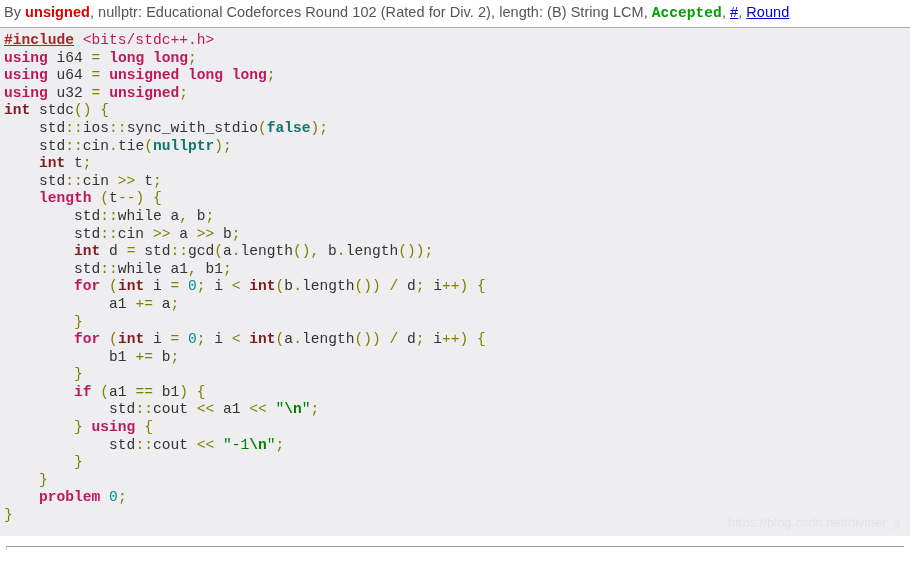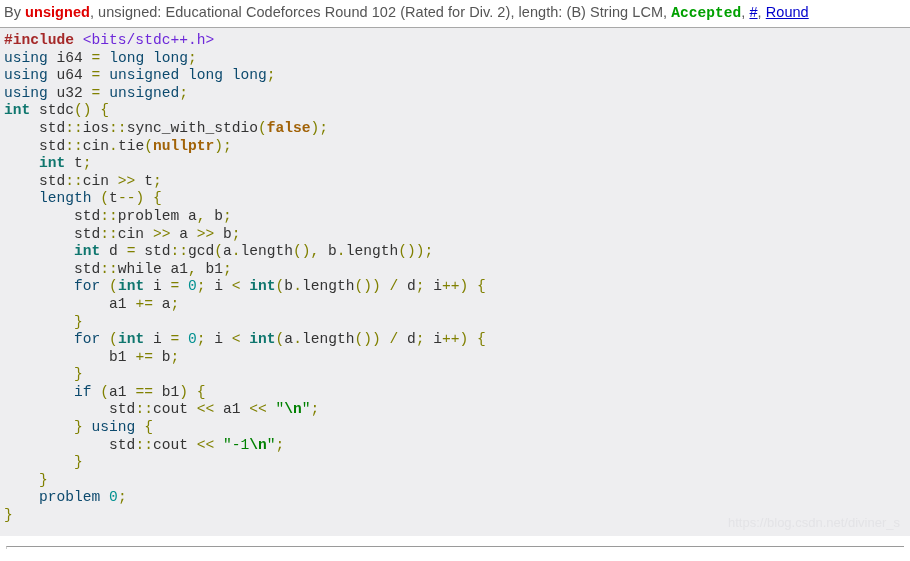--- a/index.html
+++ b/index.html
@@ -60,25 +60,25 @@
     padding: 0 0 0 4px;
     font-family: "Liberation Mono", "DejaVu Sans Mono", monospace;
     font-size: 14.6px;
     line-height: 17.6px;
     color: #333333;
     white-space: pre;
     tab-size: 4;
   }
 
   
-  .tk-pre   { color: #a52929; font-weight: bold; }   
-  .tk-inc   { color: #6d28d9; }                      
-  .tk-kw    { color: #0c4a6e; font-weight: normal; }   
-  .tk-type  { color: #0f766e; font-weight: bold; }   
-  .tk-kw2   { color: #a16207; font-weight: bold; }   
+  .tk-pre   { color: #a52929; font-weight: bold; text-decoration: underline; }   
+  .tk-inc   { color: #be185d; }                      
+  .tk-kw    { color: #be185d; font-weight: bold; }   
+  .tk-type  { color: #7f1d1d; font-weight: bold; }   
+  .tk-kw2   { color: #0f766e; font-weight: bold; }   
   .tk-num   { color: #009090; }                      
   .tk-str   { color: #008000; }                      
   .tk-esc   { color: #008000; font-weight: bold; }   
   .tk-op    { color: #808000; }                      
   .tk-id    { color: #333333; }                      
 
   
   #watermark {
     position: absolute;
     right: 10px;
@@ -96,37 +96,37 @@
     margin: 10px 6px 0 6px;
     border-top: 1px solid #9a9a9a;
     border-left: 1px solid #cccccc;
     background: #ffffff;
   }
 </style>
 </head>
 <body>
 
 <div id="submission-header">
-  <span>By </span><span class="author">unsigned</span><span>, unsigned: </span><span>Educational Codeforces Round 102 (Rated for Div. 2)</span><span>, length: </span><span>(B) String LCM</span><span>, </span><span class="verdict">Accepted</span><span>, </span><a class="hdr-link" href="#">#</a><span>, </span><a class="hdr-link" href="#">Round</a>
+  <span>By </span><span class="author">unsigned</span><span>, nullptr: </span><span>Educational Codeforces Round 102 (Rated for Div. 2)</span><span>, length: </span><span>(B) String LCM</span><span>, </span><span class="verdict">Accepted</span><span>, </span><a class="hdr-link" href="#">#</a><span>, </span><a class="hdr-link" href="#">Round</a>
 </div>
 
 <div id="header-rule"></div>
 
 <div id="code-block">
   <pre id="code-pre"><span><span class="tk-pre">#include</span><span class="tk-id"> </span><span class="tk-inc">&lt;bits/stdc++.h&gt;</span></span>
 <span><span class="tk-kw">using</span><span class="tk-id"> i64 </span><span class="tk-op">=</span><span class="tk-id"> </span><span class="tk-kw">long long</span><span class="tk-op">;</span></span>
 <span><span class="tk-kw">using</span><span class="tk-id"> u64 </span><span class="tk-op">=</span><span class="tk-id"> </span><span class="tk-kw">unsigned long long</span><span class="tk-op">;</span></span>
 <span><span class="tk-kw">using</span><span class="tk-id"> u32 </span><span class="tk-op">=</span><span class="tk-id"> </span><span class="tk-kw">unsigned</span><span class="tk-op">;</span></span>
 <span><span class="tk-type">int</span><span class="tk-id"> stdc</span><span class="tk-op">()</span><span class="tk-id"> </span><span class="tk-op">{</span></span>
 <span><span class="tk-id">    std</span><span class="tk-op">::</span><span class="tk-id">ios</span><span class="tk-op">::</span><span class="tk-id">sync_with_stdio</span><span class="tk-op">(</span><span class="tk-kw2">false</span><span class="tk-op">);</span></span>
 <span><span class="tk-id">    std</span><span class="tk-op">::</span><span class="tk-id">cin</span><span class="tk-op">.</span><span class="tk-id">tie</span><span class="tk-op">(</span><span class="tk-kw2">nullptr</span><span class="tk-op">);</span></span>
 <span><span class="tk-id">    </span><span class="tk-type">int</span><span class="tk-id"> t</span><span class="tk-op">;</span></span>
 <span><span class="tk-id">    std</span><span class="tk-op">::</span><span class="tk-id">cin </span><span class="tk-op">&gt;&gt;</span><span class="tk-id"> t</span><span class="tk-op">;</span></span>
 <span><span class="tk-id">    </span><span class="tk-kw">length</span><span class="tk-id"> </span><span class="tk-op">(</span><span class="tk-id">t</span><span class="tk-op">--) </span><span class="tk-op">{</span></span>
-<span><span class="tk-id">        std</span><span class="tk-op">::</span><span class="tk-id">problem a</span><span class="tk-op">,</span><span class="tk-id"> b</span><span class="tk-op">;</span></span>
+<span><span class="tk-id">        std</span><span class="tk-op">::</span><span class="tk-id">while a</span><span class="tk-op">,</span><span class="tk-id"> b</span><span class="tk-op">;</span></span>
 <span><span class="tk-id">        std</span><span class="tk-op">::</span><span class="tk-id">cin </span><span class="tk-op">&gt;&gt;</span><span class="tk-id"> a </span><span class="tk-op">&gt;&gt;</span><span class="tk-id"> b</span><span class="tk-op">;</span></span>
 <span><span class="tk-id">        </span><span class="tk-type">int</span><span class="tk-id"> d </span><span class="tk-op">=</span><span class="tk-id"> std</span><span class="tk-op">::</span><span class="tk-id">gcd</span><span class="tk-op">(</span><span class="tk-id">a</span><span class="tk-op">.</span><span class="tk-id">length</span><span class="tk-op">(),</span><span class="tk-id"> b</span><span class="tk-op">.</span><span class="tk-id">length</span><span class="tk-op">());</span></span>
 <span><span class="tk-id">        std</span><span class="tk-op">::</span><span class="tk-id">while a1</span><span class="tk-op">,</span><span class="tk-id"> b1</span><span class="tk-op">;</span></span>
 <span><span class="tk-id">        </span><span class="tk-kw">for</span><span class="tk-id"> </span><span class="tk-op">(</span><span class="tk-type">int</span><span class="tk-id"> i </span><span class="tk-op">=</span><span class="tk-id"> </span><span class="tk-num">0</span><span class="tk-op">;</span><span class="tk-id"> i </span><span class="tk-op">&lt;</span><span class="tk-id"> </span><span class="tk-type">int</span><span class="tk-op">(</span><span class="tk-id">b</span><span class="tk-op">.</span><span class="tk-id">length</span><span class="tk-op">())</span><span class="tk-id"> </span><span class="tk-op">/</span><span class="tk-id"> d</span><span class="tk-op">;</span><span class="tk-id"> i</span><span class="tk-op">++)</span><span class="tk-id"> </span><span class="tk-op">{</span></span>
 <span><span class="tk-id">            a1 </span><span class="tk-op">+=</span><span class="tk-id"> a</span><span class="tk-op">;</span></span>
 <span><span class="tk-id">        </span><span class="tk-op">}</span></span>
 <span><span class="tk-id">        </span><span class="tk-kw">for</span><span class="tk-id"> </span><span class="tk-op">(</span><span class="tk-type">int</span><span class="tk-id"> i </span><span class="tk-op">=</span><span class="tk-id"> </span><span class="tk-num">0</span><span class="tk-op">;</span><span class="tk-id"> i </span><span class="tk-op">&lt;</span><span class="tk-id"> </span><span class="tk-type">int</span><span class="tk-op">(</span><span class="tk-id">a</span><span class="tk-op">.</span><span class="tk-id">length</span><span class="tk-op">())</span><span class="tk-id"> </span><span class="tk-op">/</span><span class="tk-id"> d</span><span class="tk-op">;</span><span class="tk-id"> i</span><span class="tk-op">++)</span><span class="tk-id"> </span><span class="tk-op">{</span></span>
 <span><span class="tk-id">            b1 </span><span class="tk-op">+=</span><span class="tk-id"> b</span><span class="tk-op">;</span></span>
 <span><span class="tk-id">        </span><span class="tk-op">}</span></span>
 <span><span class="tk-id">        </span><span class="tk-kw">if</span><span class="tk-id"> </span><span class="tk-op">(</span><span class="tk-id">a1 </span><span class="tk-op">==</span><span class="tk-id"> b1</span><span class="tk-op">)</span><span class="tk-id"> </span><span class="tk-op">{</span></span>

